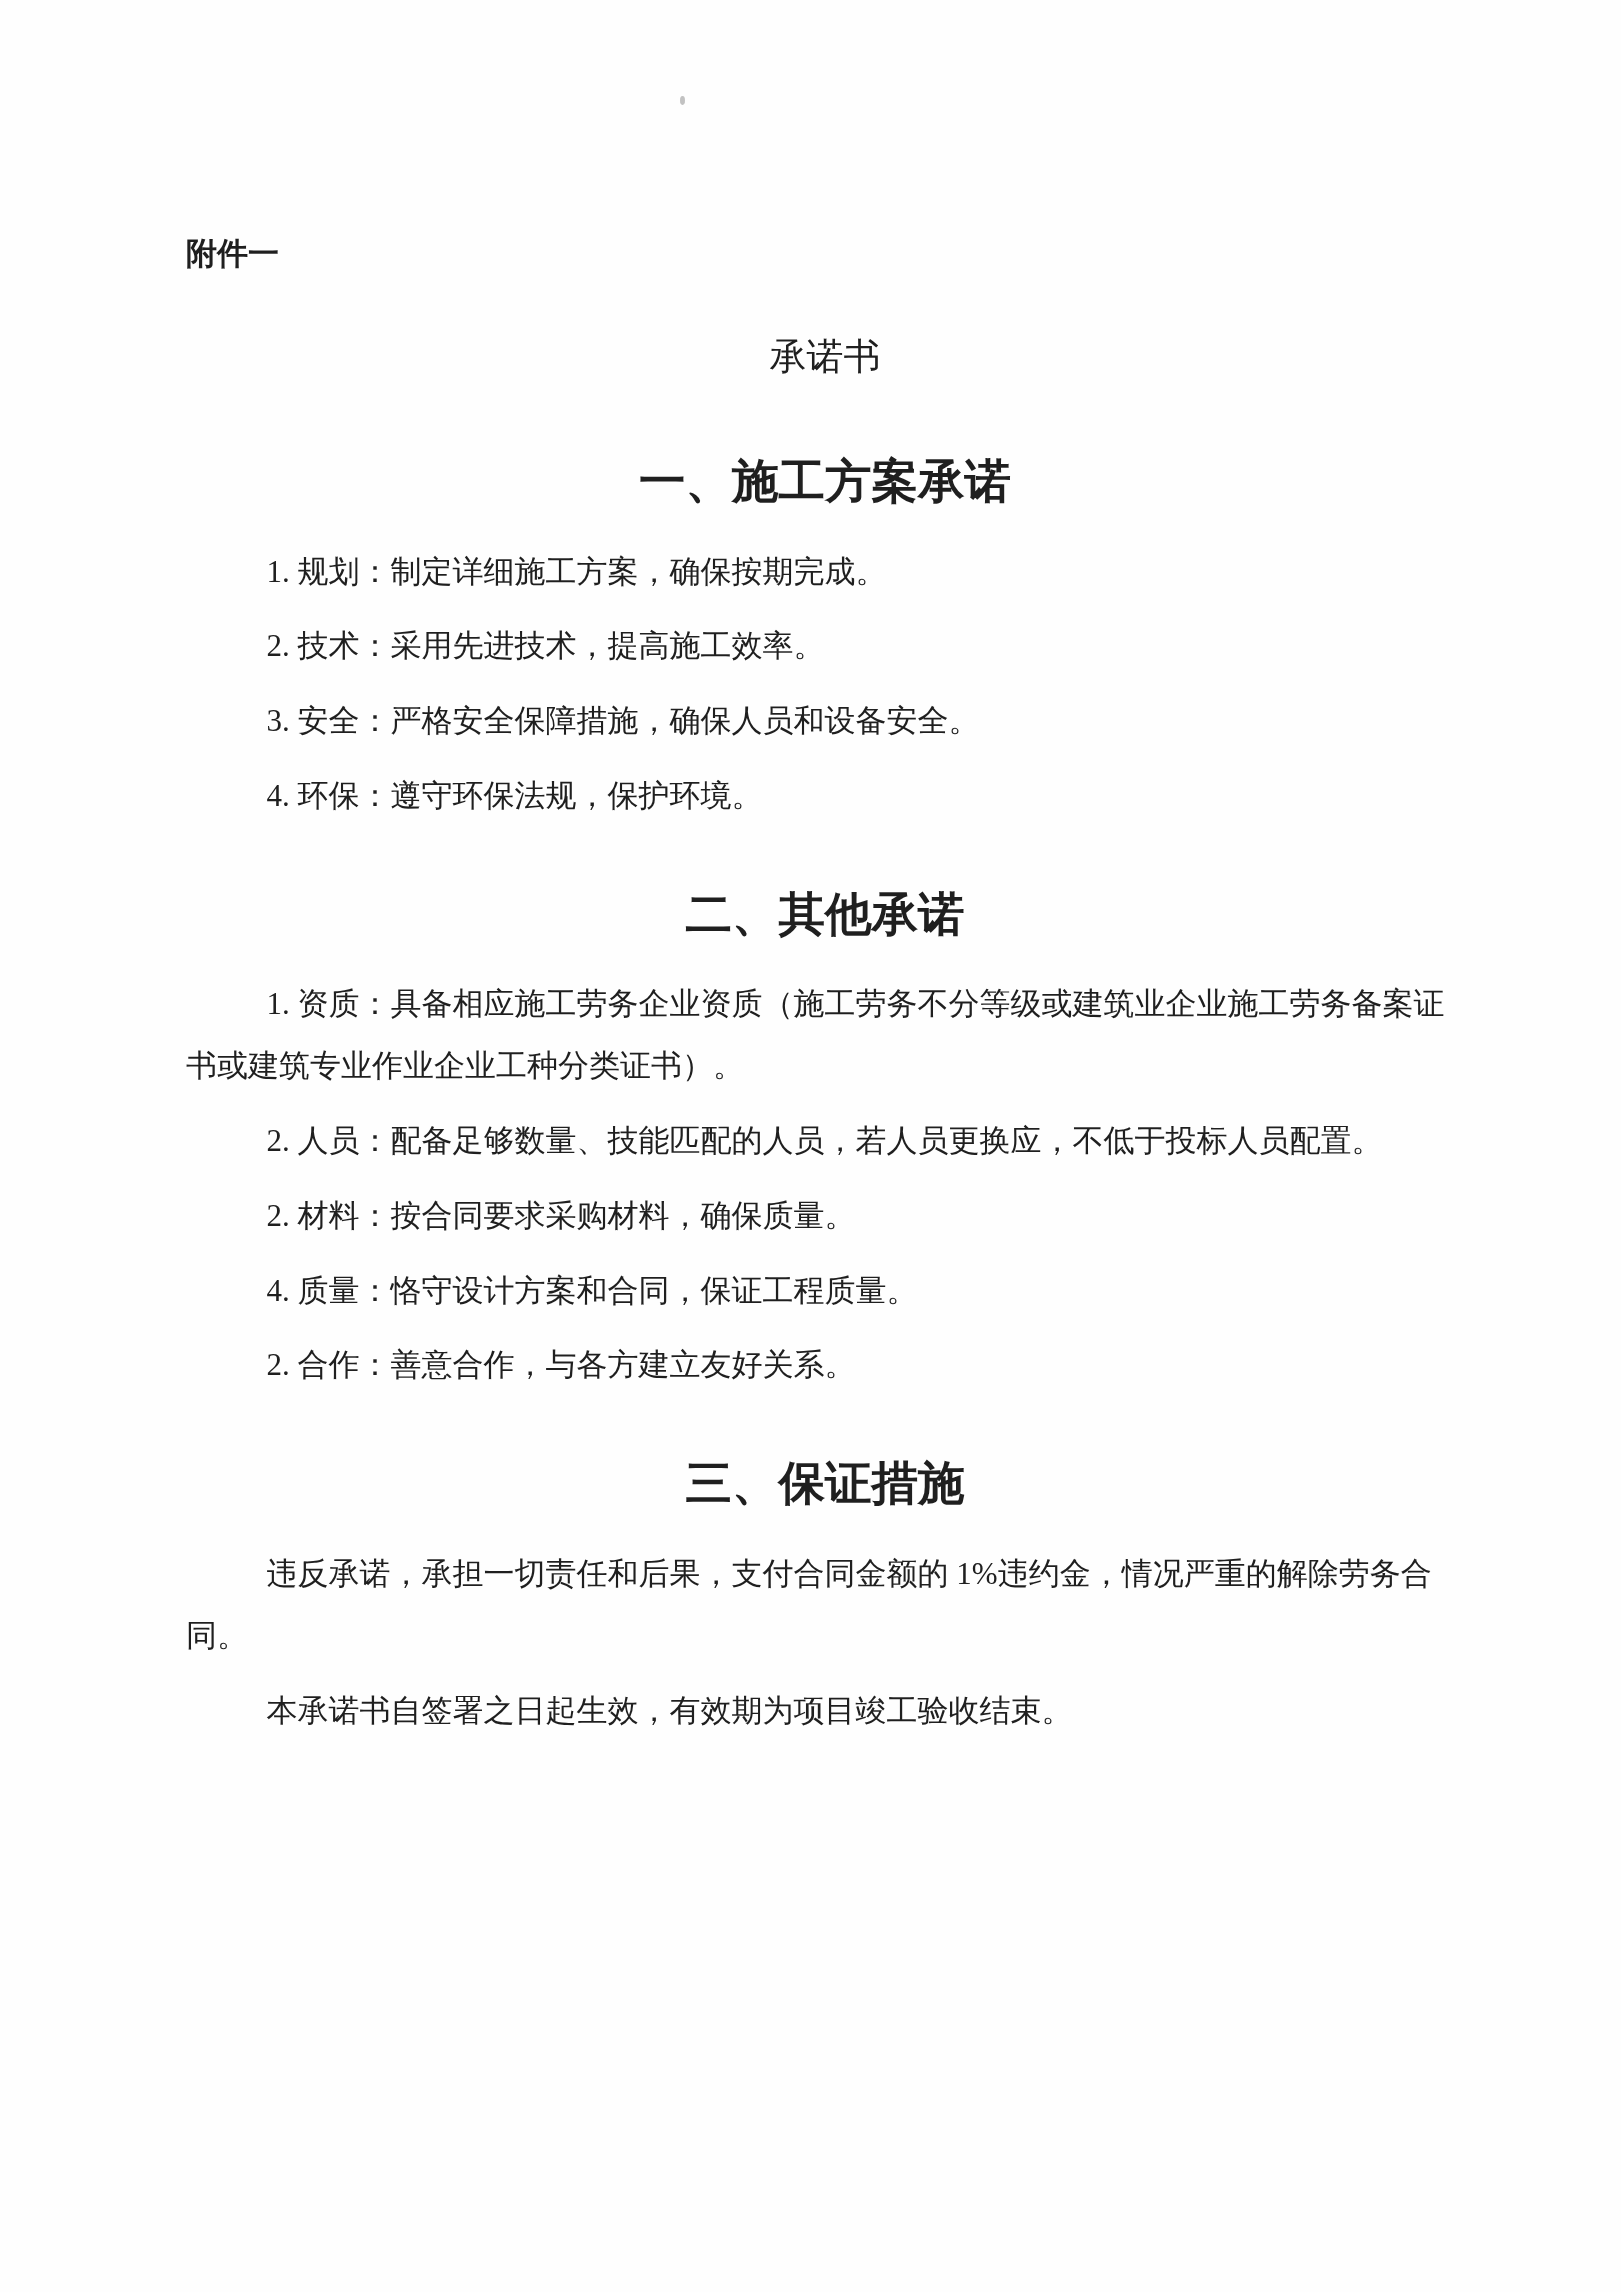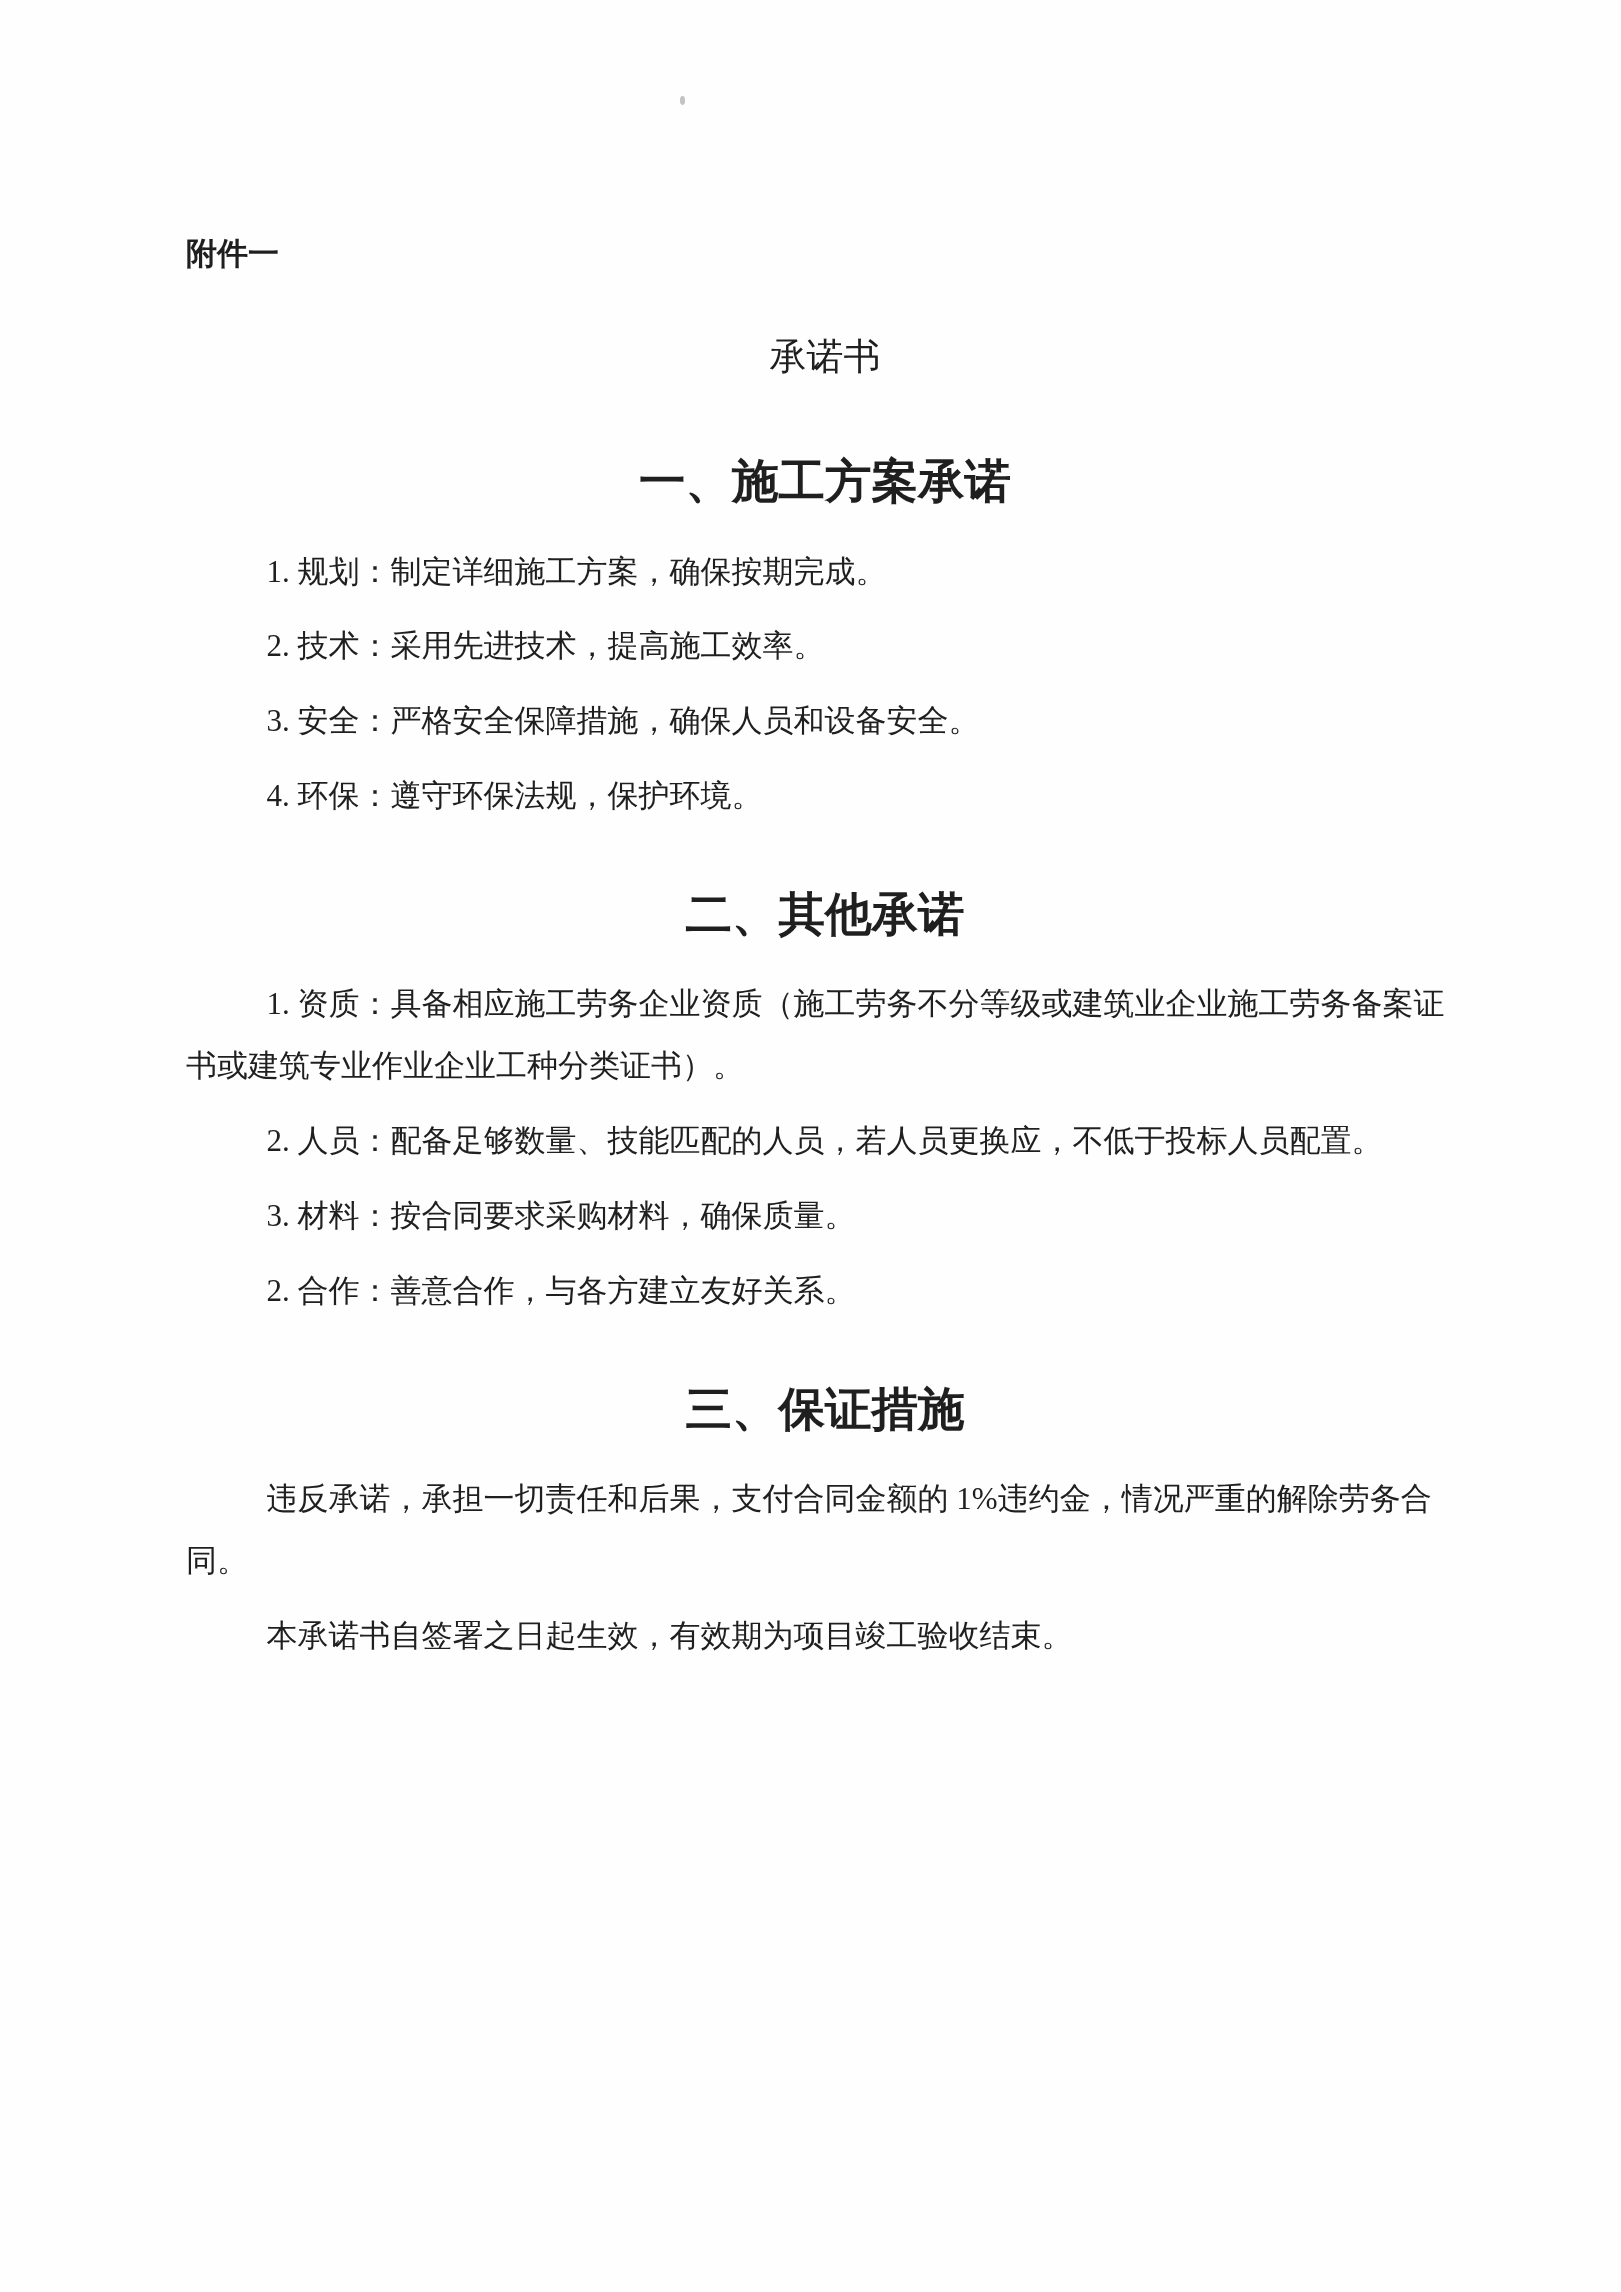--- a/index.html
+++ b/index.html
@@ -77,21 +77,22 @@
 
   <h2 class="section-heading">一、施工方案承诺</h2>
   <p class="item">1. 规划：制定详细施工方案，确保按期完成。</p>
   <p class="item">2. 技术：采用先进技术，提高施工效率。</p>
   <p class="item">3. 安全：严格安全保障措施，确保人员和设备安全。</p>
   <p class="item">4. 环保：遵守环保法规，保护环境。</p>
 
   <h2 class="section-heading">二、其他承诺</h2>
   <p class="item">1. 资质：具备相应施工劳务企业资质（施工劳务不分等级或建筑业企业施工劳务备案证书或建筑专业作业企业工种分类证书）。</p>
   <p class="item">2. 人员：配备足够数量、技能匹配的人员，若人员更换应，不低于投标人员配置。</p>
-  <p class="item">3. 材料：按合同要求采购材料，确保质量。</p>
+  <p class="item">2. 材料：按合同要求采购材料，确保质量。</p>
+  <p class="item">4. 质量：恪守设计方案和合同，保证工程质量。</p>
   <p class="item">2. 合作：善意合作，与各方建立友好关系。</p>
 
   <h2 class="section-heading">三、保证措施</h2>
   <p class="para">违反承诺，承担一切责任和后果，支付合同金额的 1%违约金，情况严重的解除劳务合同。</p>
 
   <p class="para">本承诺书自签署之日起生效，有效期为项目竣工验收结束。</p>
 
 </div>
 
 

